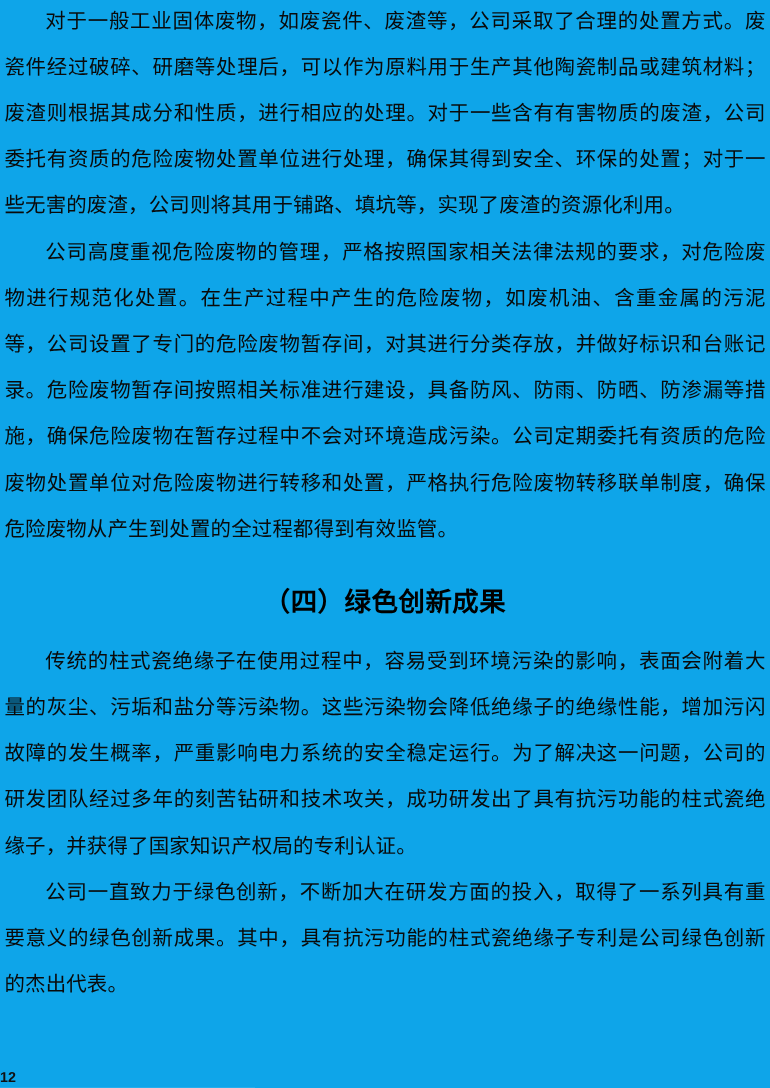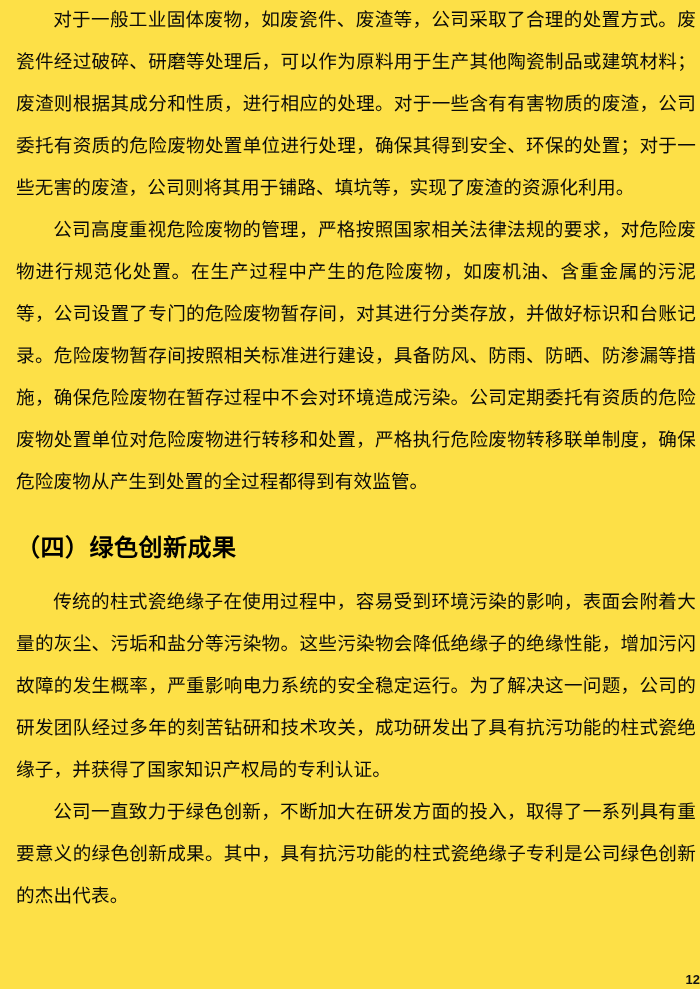--- a/index.html
+++ b/index.html
@@ -5,23 +5,23 @@
   html, body {
     margin: 0;
     padding: 0;
     background: #ffffff;
   }
   .page {
     position: relative;
     width: 700px;
     height: 989px;
     box-sizing: border-box;
-    background: #fde047;
+    background: #0ea5e9;
     color: #000000;
-    padding: 3px 4px 0 16px;
+    padding: 3px 4px 0 4px;
     overflow: hidden;
     font-family: "Liberation Serif", "DejaVu Serif", serif;
   }
   .body-para {
     margin: 0;
     font-size: 18.6px;
     line-height: 42px;
     text-align: justify;
     text-indent: 2em;
     letter-spacing: 0.15px;
@@ -31,27 +31,28 @@
     margin-top: -4px;
   }
   .section-heading {
     margin: 31px 0 19px 0;
     font-family: "Liberation Sans", "DejaVu Sans", sans-serif;
     font-weight: bold;
     font-size: 24px;
     line-height: 28px;
     color: #000000;
     letter-spacing: 0.5px;
+    text-align: center;
   }
   .page-footer {
     position: absolute;
     left: 0;
     bottom: 1px;
     width: 100%;
-    text-align: right;
+    text-align: left;
     font-family: "Liberation Sans", "DejaVu Sans", sans-serif;
     font-weight: bold;
     font-size: 13px;
     line-height: 16px;
     color: #111111;
   }
 </style>
 </head>
 <body>
 

